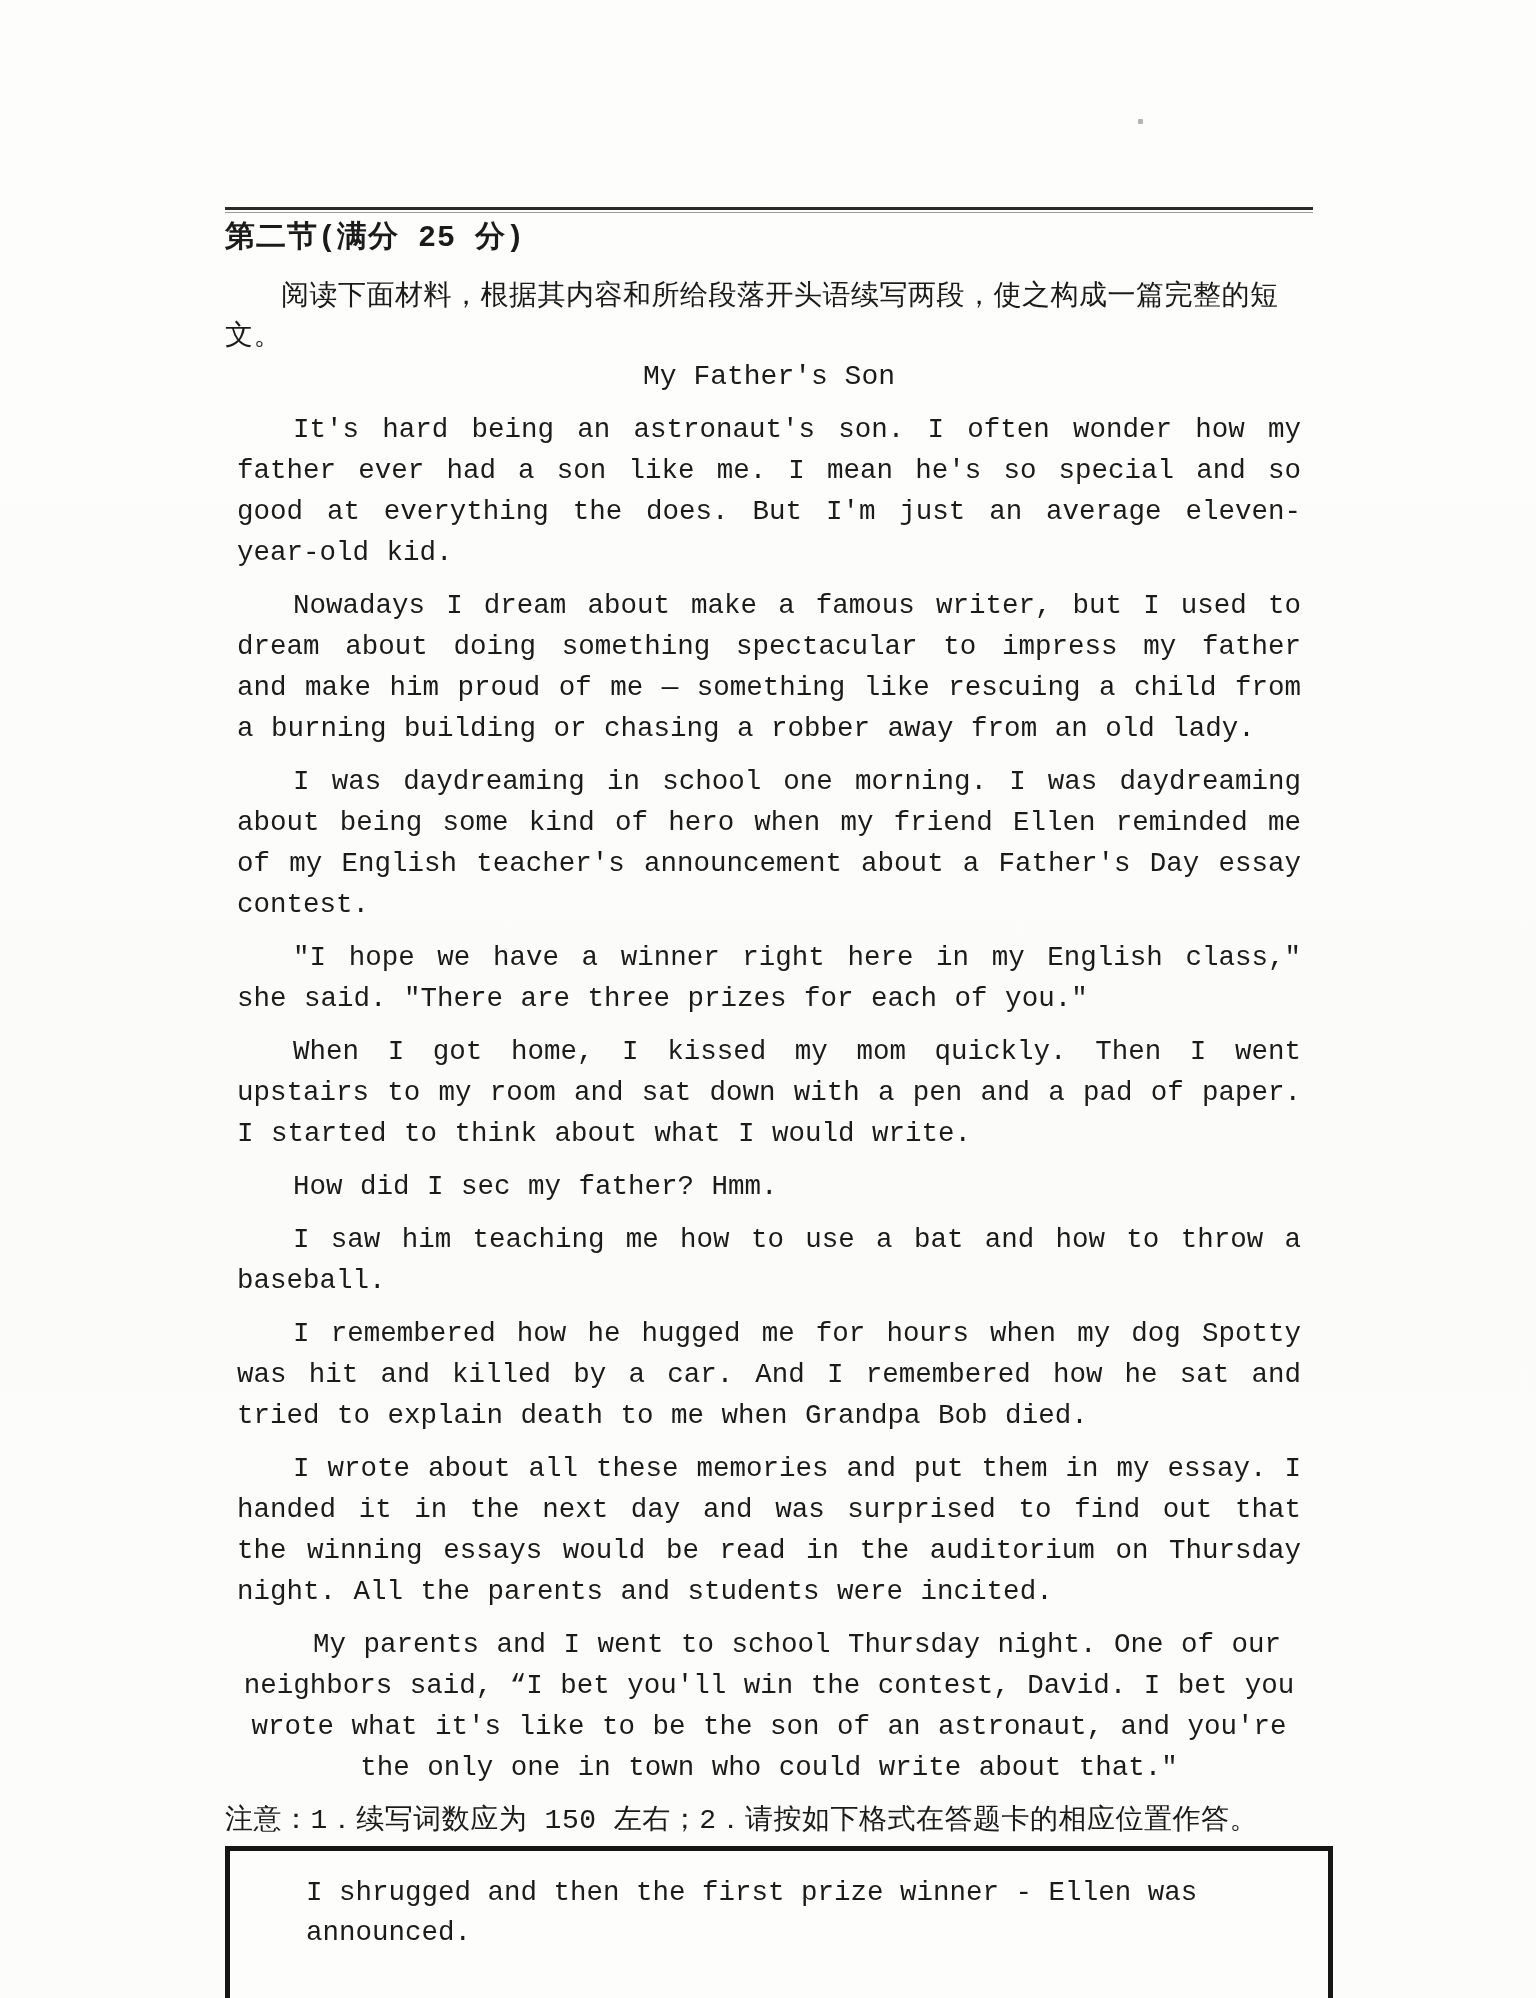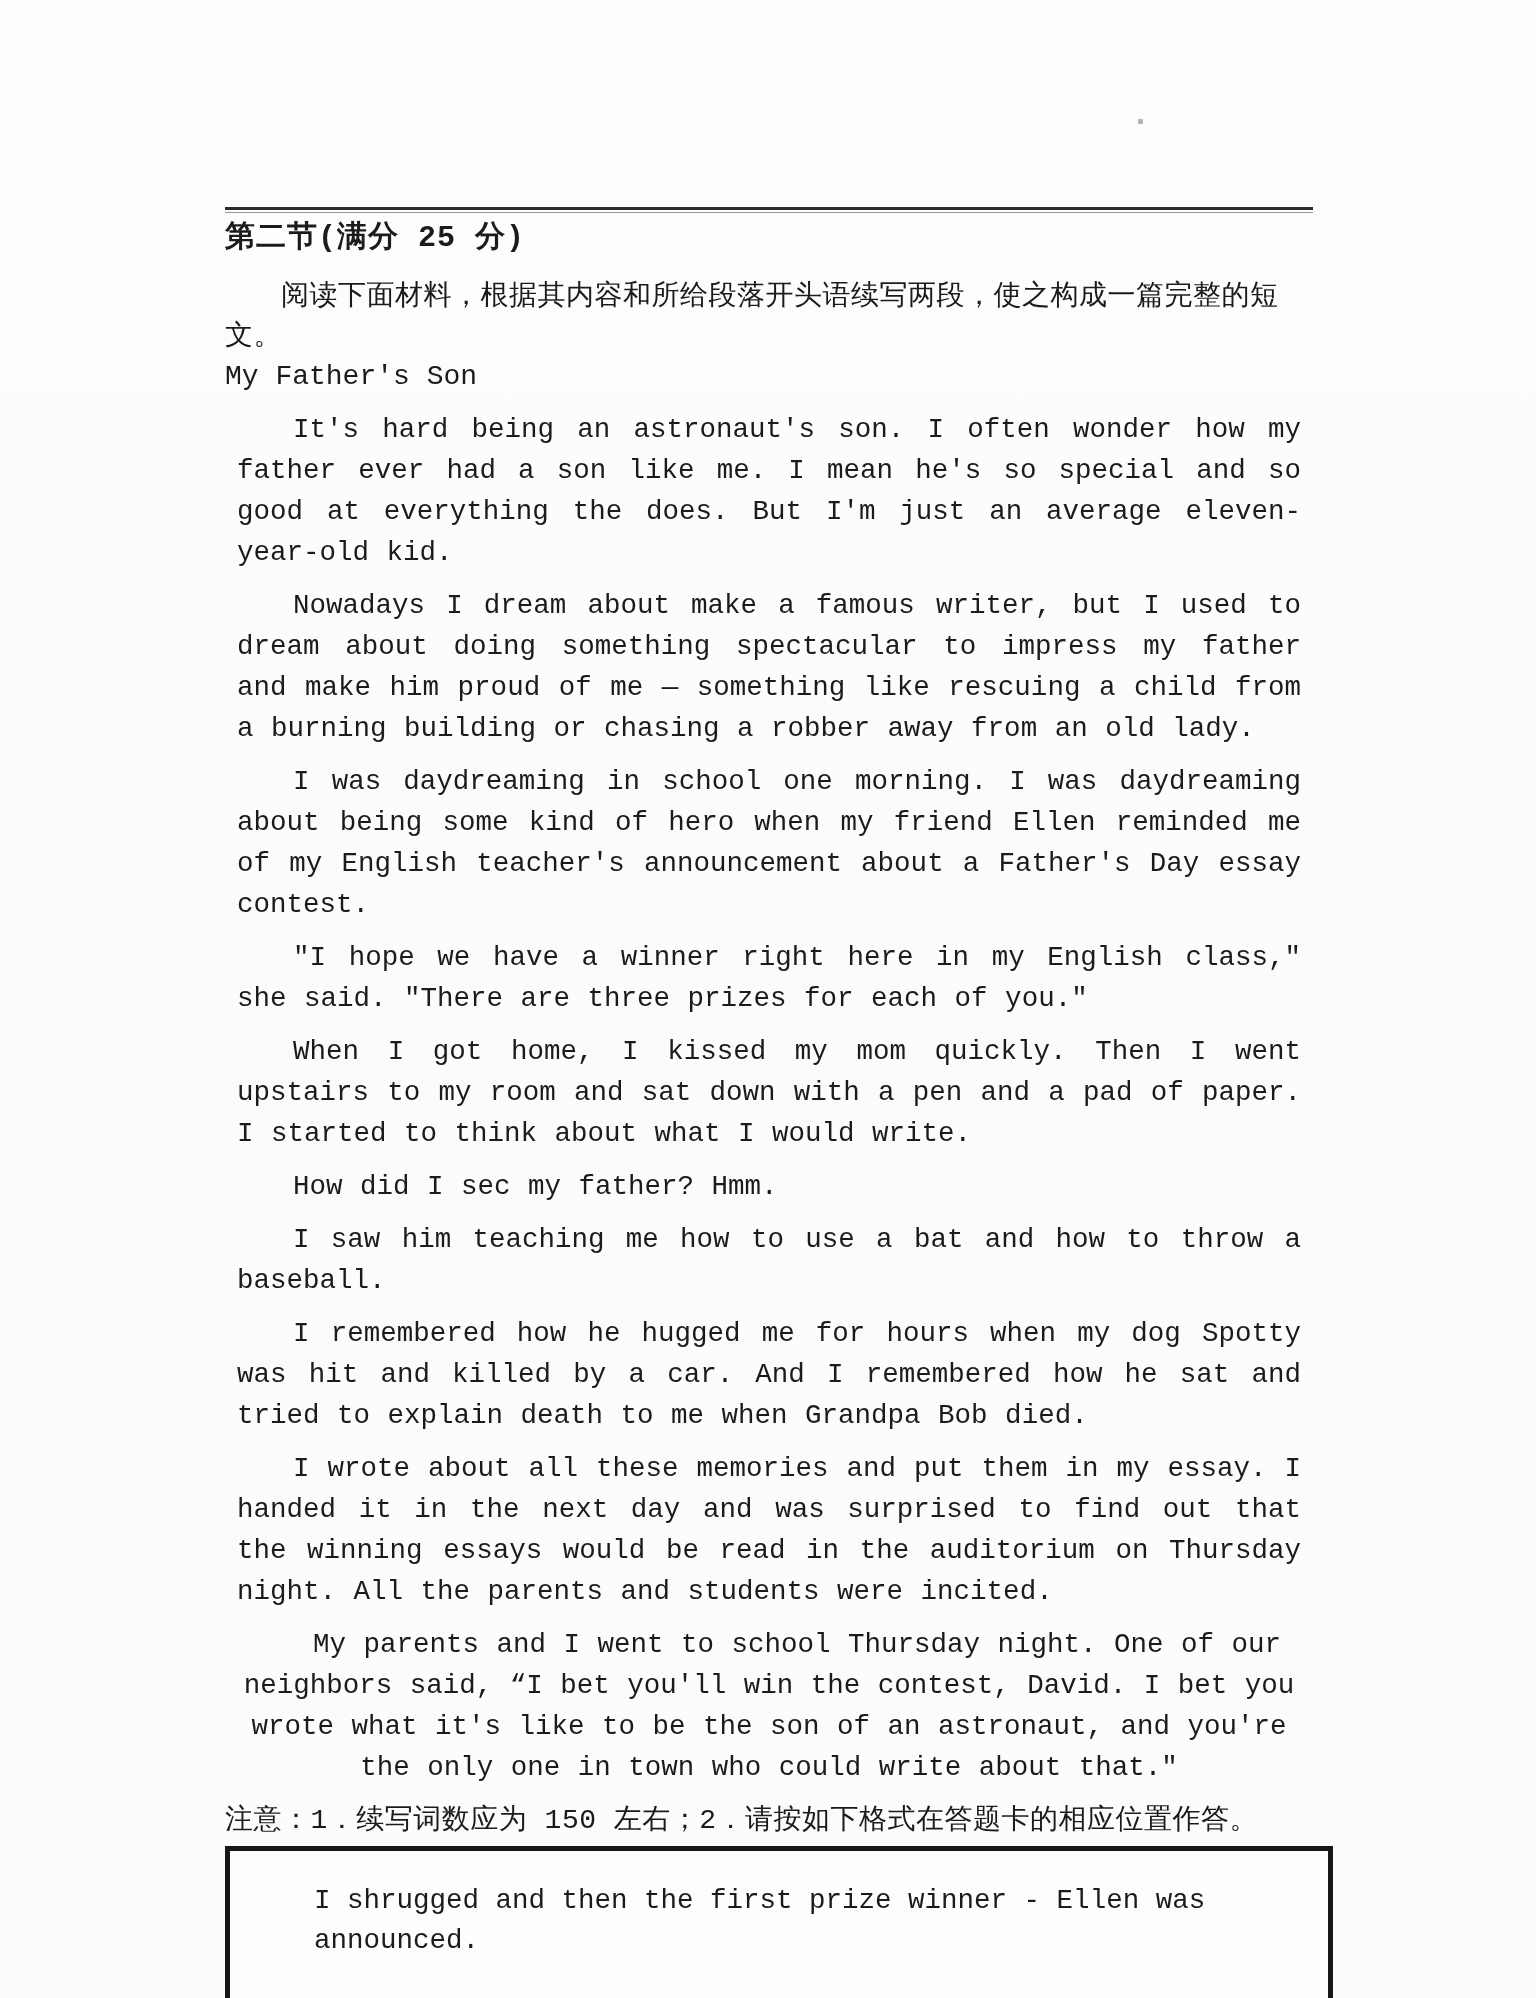--- a/index.html
+++ b/index.html
@@ -49,20 +49,21 @@
   .instruction {
     font-size: 28px;
     line-height: 40px;
     text-indent: 56px;
     letter-spacing: 0.5px;
     margin-top: 19px;
   }
   .essay-title {
     font-size: 28px;
     line-height: 40px;
+    text-align: center;
   }
   .paragraphs p {
     margin: 12px;
     font-size: 27.5px;
     line-height: 41px;
     text-indent: 56px;
     text-align: justify;
     word-spacing: 1px;
   }
   .paragraphs p:last-child {
@@ -76,21 +77,21 @@
   .answer-box {
     margin-top: 4px;
     width: 1098px;
     height: 168px;
     border: 5px solid #161616;
     box-sizing: content-box;
     background: #fdfdfc;
     box-shadow: 0 4px 0 -1px #c9c9c9;
   }
   .answer-box p {
-    margin: 16px;
+    margin: 8px;
     padding-left: 68px;
     font-size: 27.5px;
     line-height: 40px;
   }
   .opening-1 { padding-top: 14px; }
   .opening-2 { margin-top: 70px !important; }
   .scan-dot {
     position: absolute;
     left: 1138px;
     top: 119px;

